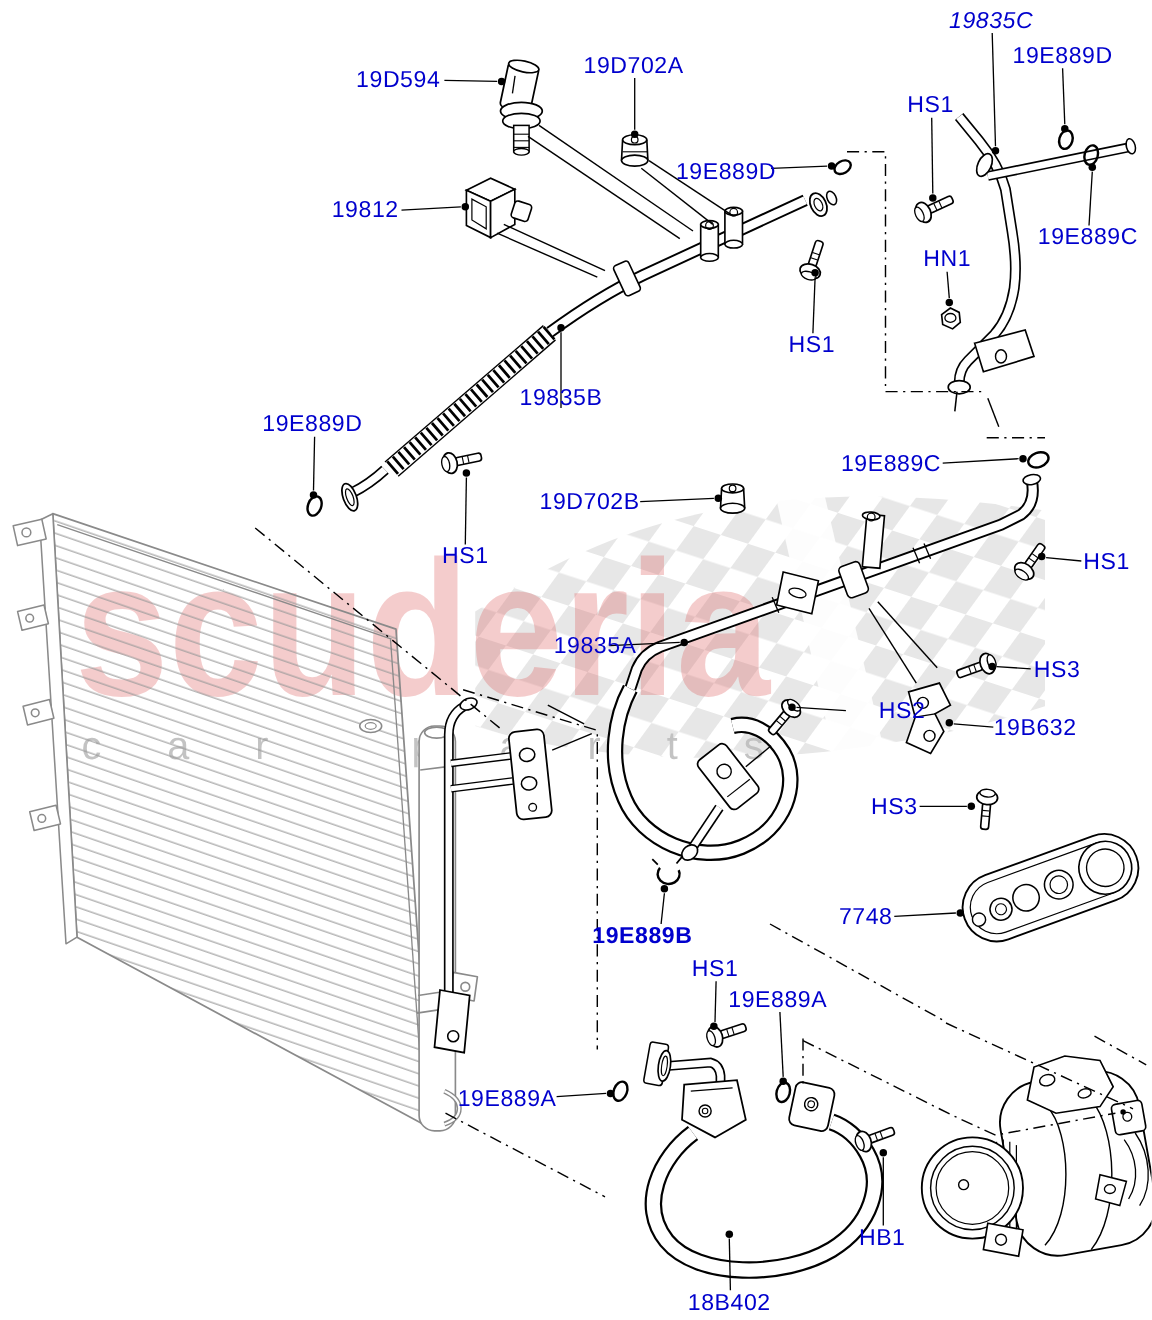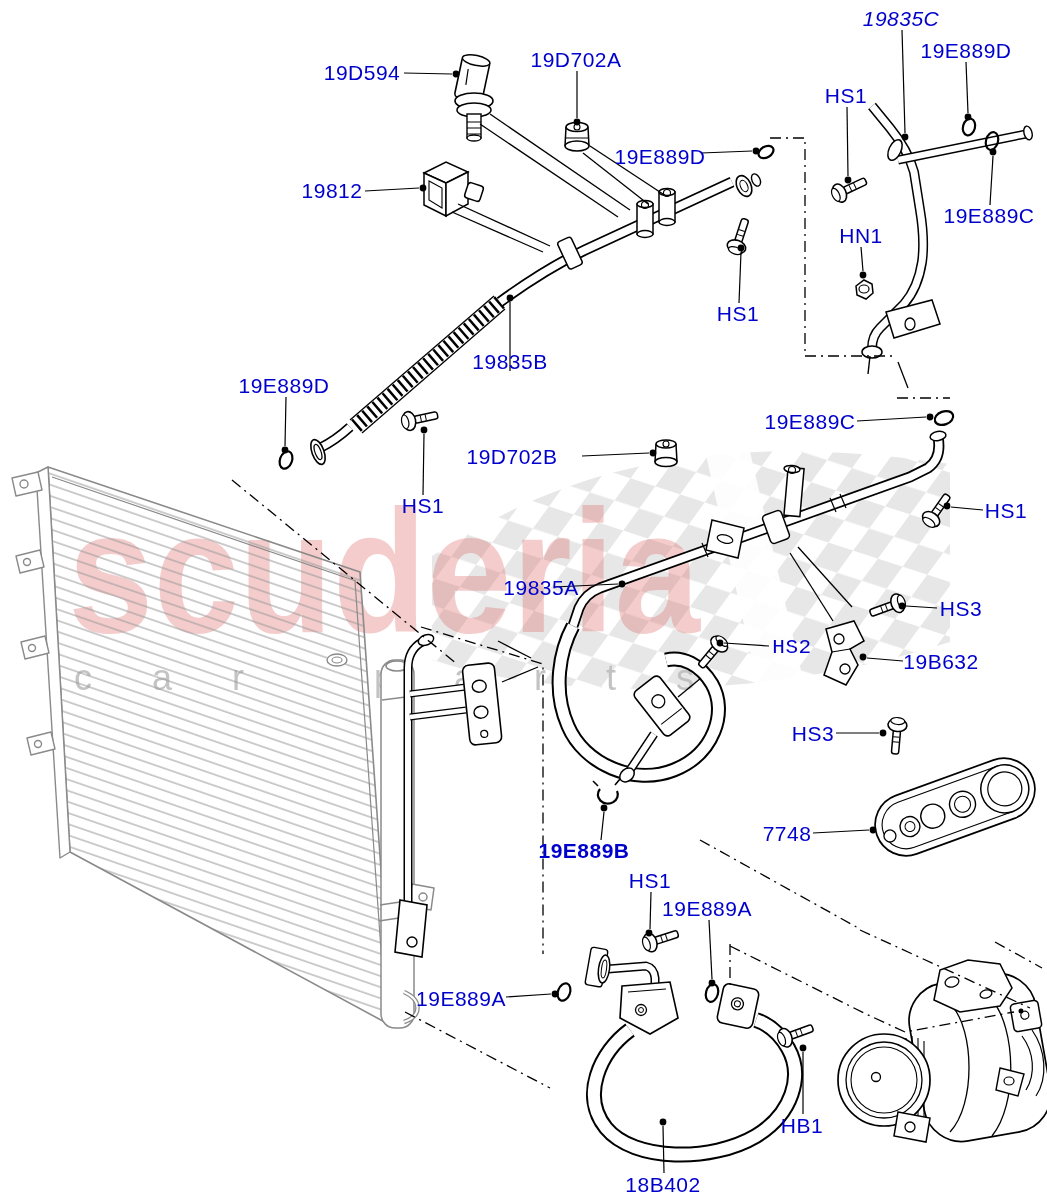--- a/index.html
+++ b/index.html
@@ -397,25 +397,25 @@
       <div class="plabel" style="left: 966px; top: 51px;">19E889D</div>
       <div class="plabel" style="left: 846px; top: 96px;">HS1</div>
       <div class="plabel" style="left: 332px; top: 191px;">19812</div>
       <div class="plabel" style="left: 660px; top: 157px;">19E889D</div>
       <div class="plabel" style="left: 989px; top: 216px;">19E889C</div>
       <div class="plabel" style="left: 861px; top: 236px;">HN1</div>
       <div class="plabel" style="left: 738px; top: 314px;">HS1</div>
       <div class="plabel" style="left: 510px; top: 362px;">19835B</div>
       <div class="plabel" style="left: 284px; top: 386px;">19E889D</div>
       <div class="plabel" style="left: 423px; top: 506px;">HS1</div>
-      <div class="plabel" style="left: 512px; top: 457px;">19D702B</div>
+      <div class="plabel" style="left: 536px; top: 457px;">19D702B</div>
       <div class="plabel" style="left: 810px; top: 422px;">19E889C</div>
       <div class="plabel" style="left: 1006px; top: 511px;">HS1</div>
       <div class="plabel" style="left: 511px; top: 588px; margin-left: 30px;">19835A</div>
-      <div class="plabel" style="left: 792px; top: 647px; font-family: Liberation Mono, monospace;">HS2</div>
+      <div class="plabel" style="left: 820px; top: 647px;">HS2</div>
       <div class="plabel" style="left: 961px; top: 609px;">HS3</div>
       <div class="plabel" style="left: 941px; top: 662px;">19B632</div>
       <div class="plabel" style="left: 813px; top: 734px;">HS3</div>
       <div class="plabel" style="left: 787px; top: 834px;">7748</div>
       <div class="plabel" style="left: 584px; top: 851px; font-weight: bold;">19E889B</div>
       <div class="plabel" style="left: 650px; top: 881px;">HS1</div>
       <div class="plabel" style="left: 707px; top: 909px;">19E889A</div>
       <div class="plabel" style="left: 461px; top: 999px;">19E889A</div>
       <div class="plabel" style="left: 802px; top: 1126px;">HB1</div>
       <div class="plabel" style="left: 663px; top: 1185px;">18B402</div>

